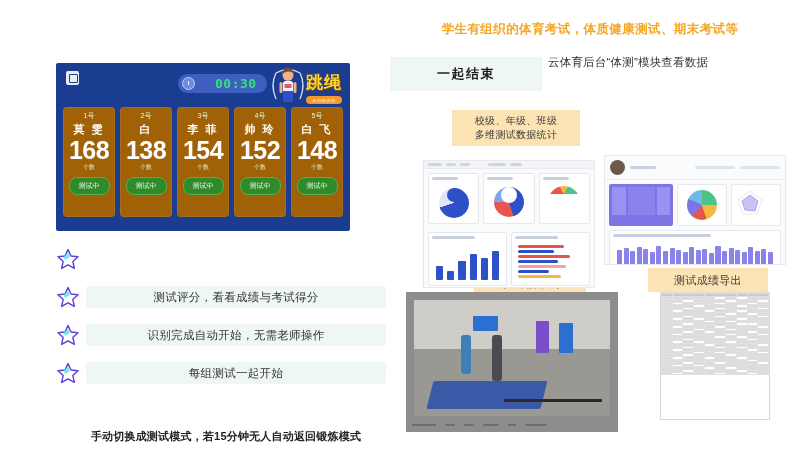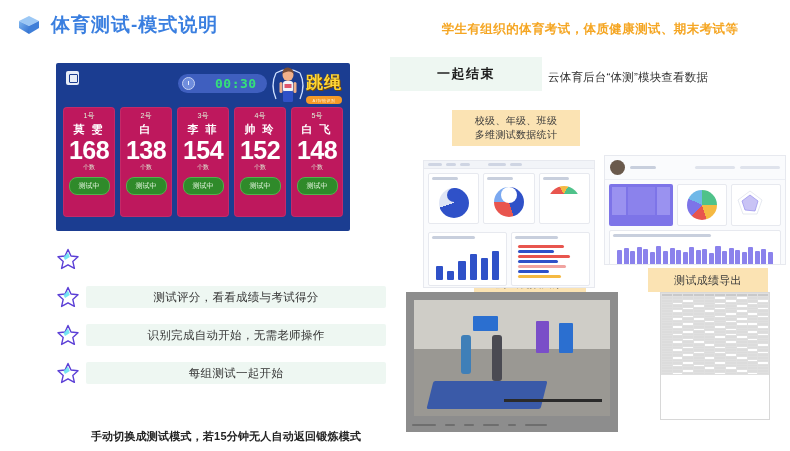--- a/index.html
+++ b/index.html
@@ -53,21 +53,21 @@
     font-size:17px; font-weight:bold; color:#ffd633; letter-spacing:1px;
     text-shadow: 1px 1px 0 #7a4a00;
   }
   .sb-sport-badge {
     margin-top:2px; background:#f59a28; color:#fff6d6; font-size:4px;
     border-radius:5px; padding:1.5px 6px; letter-spacing:.5px;
   }
 
   .sb-cards { display:flex; gap:5px; padding:0 7px; }
   .sb-card {
-    width:54px; height:110px; background:#be185d; border-radius:4px;
+    width:54px; height:110px; background:#a16207; border-radius:4px;
     display:flex; flex-direction:column; align-items:center;
     padding-top:4px;
     box-shadow: inset 0 0 0 1px rgba(255,255,255,.08);
   }
   .sb-lane { font-size:7px; color:#dff3d8; margin-bottom:1px; }
   .sb-name { font-size:11px; font-weight:bold; color:#ffffff; letter-spacing:2px; line-height:14px; }
   .sb-score { font-size:25px; font-weight:bold; color:#ffffff; line-height:28px; letter-spacing:-.5px;
               font-family:"Liberation Sans", sans-serif; }
   .sb-unit { font-size:6px; color:#dff3d8; margin-top:-1px; }
   .sb-status {
@@ -94,21 +94,21 @@
     position:absolute; left:396px; top:21px; width:388px; text-align:center;
     font-size:12.5px; font-weight:bold; color:#f5a623; letter-spacing:.4px;
   }
   .backend-strip {
     position:absolute; left:390px; top:57px; width:152px; height:34px;
     background:#eef7f2;
     display:flex; align-items:center; justify-content:center;
   }
   .backend-label { font-size:13px; font-weight:bold; color:#1c1c1c; letter-spacing:1.5px; }
   .backend-desc {
-    position:absolute; left:548px; top:70px;
+    position:absolute; left:548px; top:55px;
     font-size:11.5px; color:#333; letter-spacing:.2px;
   }
 
   .tag-box {
     position:absolute; background:#fbe3b3; color:#3a3a3a;
     display:flex; flex-direction:column; align-items:center; justify-content:center;
     font-size:10px; line-height:14px; text-align:center; letter-spacing:.3px;
   }
   .tag-a { left:452px; top:110px; width:128px; height:36px; }
   .tag-b { left:646px; top:110px; width:120px; height:23px; }
@@ -154,36 +154,20 @@
   .tbl { width:100%; border-collapse:collapse; }
   .tbl td { border:.3px solid #e0e0e0; height:2.6px; padding:0; }
   .tbl td.f { background:#dcdcdc; }
   .tbl tr.h td { background:#c9c9c9; height:3.4px; }
 </style>
 </head>
 <body>
 
 <div class="page">
 
-  <div class="header">
-    <span class="cube-icon">
-      <svg width="26" height="26" viewBox="0 0 26 26">
-        <defs>
-          <linearGradient id="cg" x1="0" y1="0" x2="1" y2="1">
-            <stop offset="0" stop-color="#7fb6ef"></stop>
-              <stop offset="1" stop-color="#2f6fd0"></stop>
-          </linearGradient>
-        </defs>
-        <path d="M13 4 L23 9 L13 14 L3 9 Z" fill="#9cc8f5"></path>
-        <path d="M3 9 L13 14 L13 22 L3 16 Z" fill="url(#cg)"></path>
-        <path d="M23 9 L13 14 L13 22 L23 16 Z" fill="#3f7fd8"></path>
-      </svg>
-    </span>
-    <span class="page-title">体育测试-模式说明</span>
-  </div>
 
   <div class="scoreboard">
     <div class="sb-topbar">
       <span class="sb-corner-icon"></span>
 
       <div class="sb-timer">
         <span class="sb-clock"></span>
         <span class="sb-time-text">00:30</span>
       </div>
 

